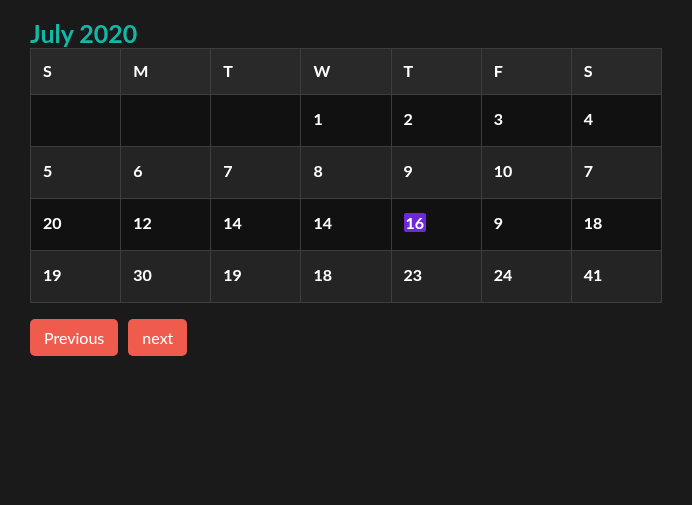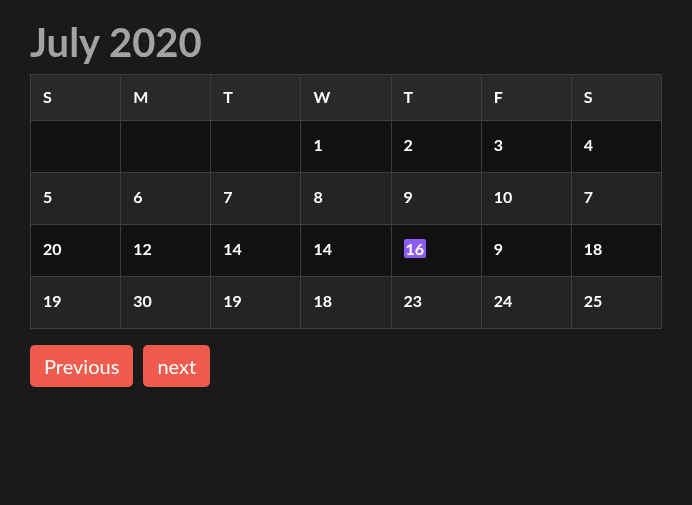--- a/index.html
+++ b/index.html
@@ -6,24 +6,24 @@
   body {
     background: #1a1a1a;
     font-family: 'Segoe UI', 'Lato', Arial, sans-serif;
     color: #fff;
     width: 692px;
     height: 505px;
     padding: 18px 30px;
     overflow: hidden;
   }
   .title {
-    font-size: 40px;
+    font-size: 25px;
     font-weight: 700;
-    margin-bottom: 8px;
-    color: #a3a3a3;
+    margin-bottom: 0;
+    color: #14b8a6;
   }
   table.calendar {
     border-collapse: collapse;
     width: 632px;
     table-layout: fixed;
   }
   table.calendar th,
   table.calendar td {
     border: 1px solid #3d3d3d;
     text-align: left;
@@ -46,34 +46,34 @@
   table.calendar tbody tr:nth-child(odd) td {
     background: #111111;
   }
   table.calendar td.empty {
     background: inherit;
   }
   .date-inner {
     display: inline-block;
   }
   .today {
-    background: #8b5cf6;
+    background: #6d28d9;
     color: #fff;
     display: inline-block;
     padding: 0 2px;
     border-radius: 2px;
   }
   .nav-row {
     margin-top: 16px;
   }
   .btn {
     background: #ef5b4c;
     color: #fff;
     border: none;
-    font-size: 20px;
+    font-size: 16px;
     padding: 9px 14px;
     border-radius: 5px;
     cursor: pointer;
     margin-right: 6px;
     font-family: inherit;
   }
 </style>
 </head>
 <body>
 
@@ -119,21 +119,21 @@
         <td><span class="date-inner">9</span></td>
         <td><span class="date-inner">18</span></td>
       </tr>
       <tr>
         <td><span class="date-inner">19</span></td>
         <td><span class="date-inner">30</span></td>
         <td><span class="date-inner">19</span></td>
         <td><span class="date-inner">18</span></td>
         <td><span class="date-inner">23</span></td>
         <td><span class="date-inner">24</span></td>
-        <td><span class="date-inner">25</span></td>
+        <td><span class="date-inner">41</span></td>
       </tr>
     </tbody>
 </table>
 
 <div class="nav-row">
   <button class="btn">Previous</button>
   <button class="btn">next</button>
 </div>
 
 </body></html>

